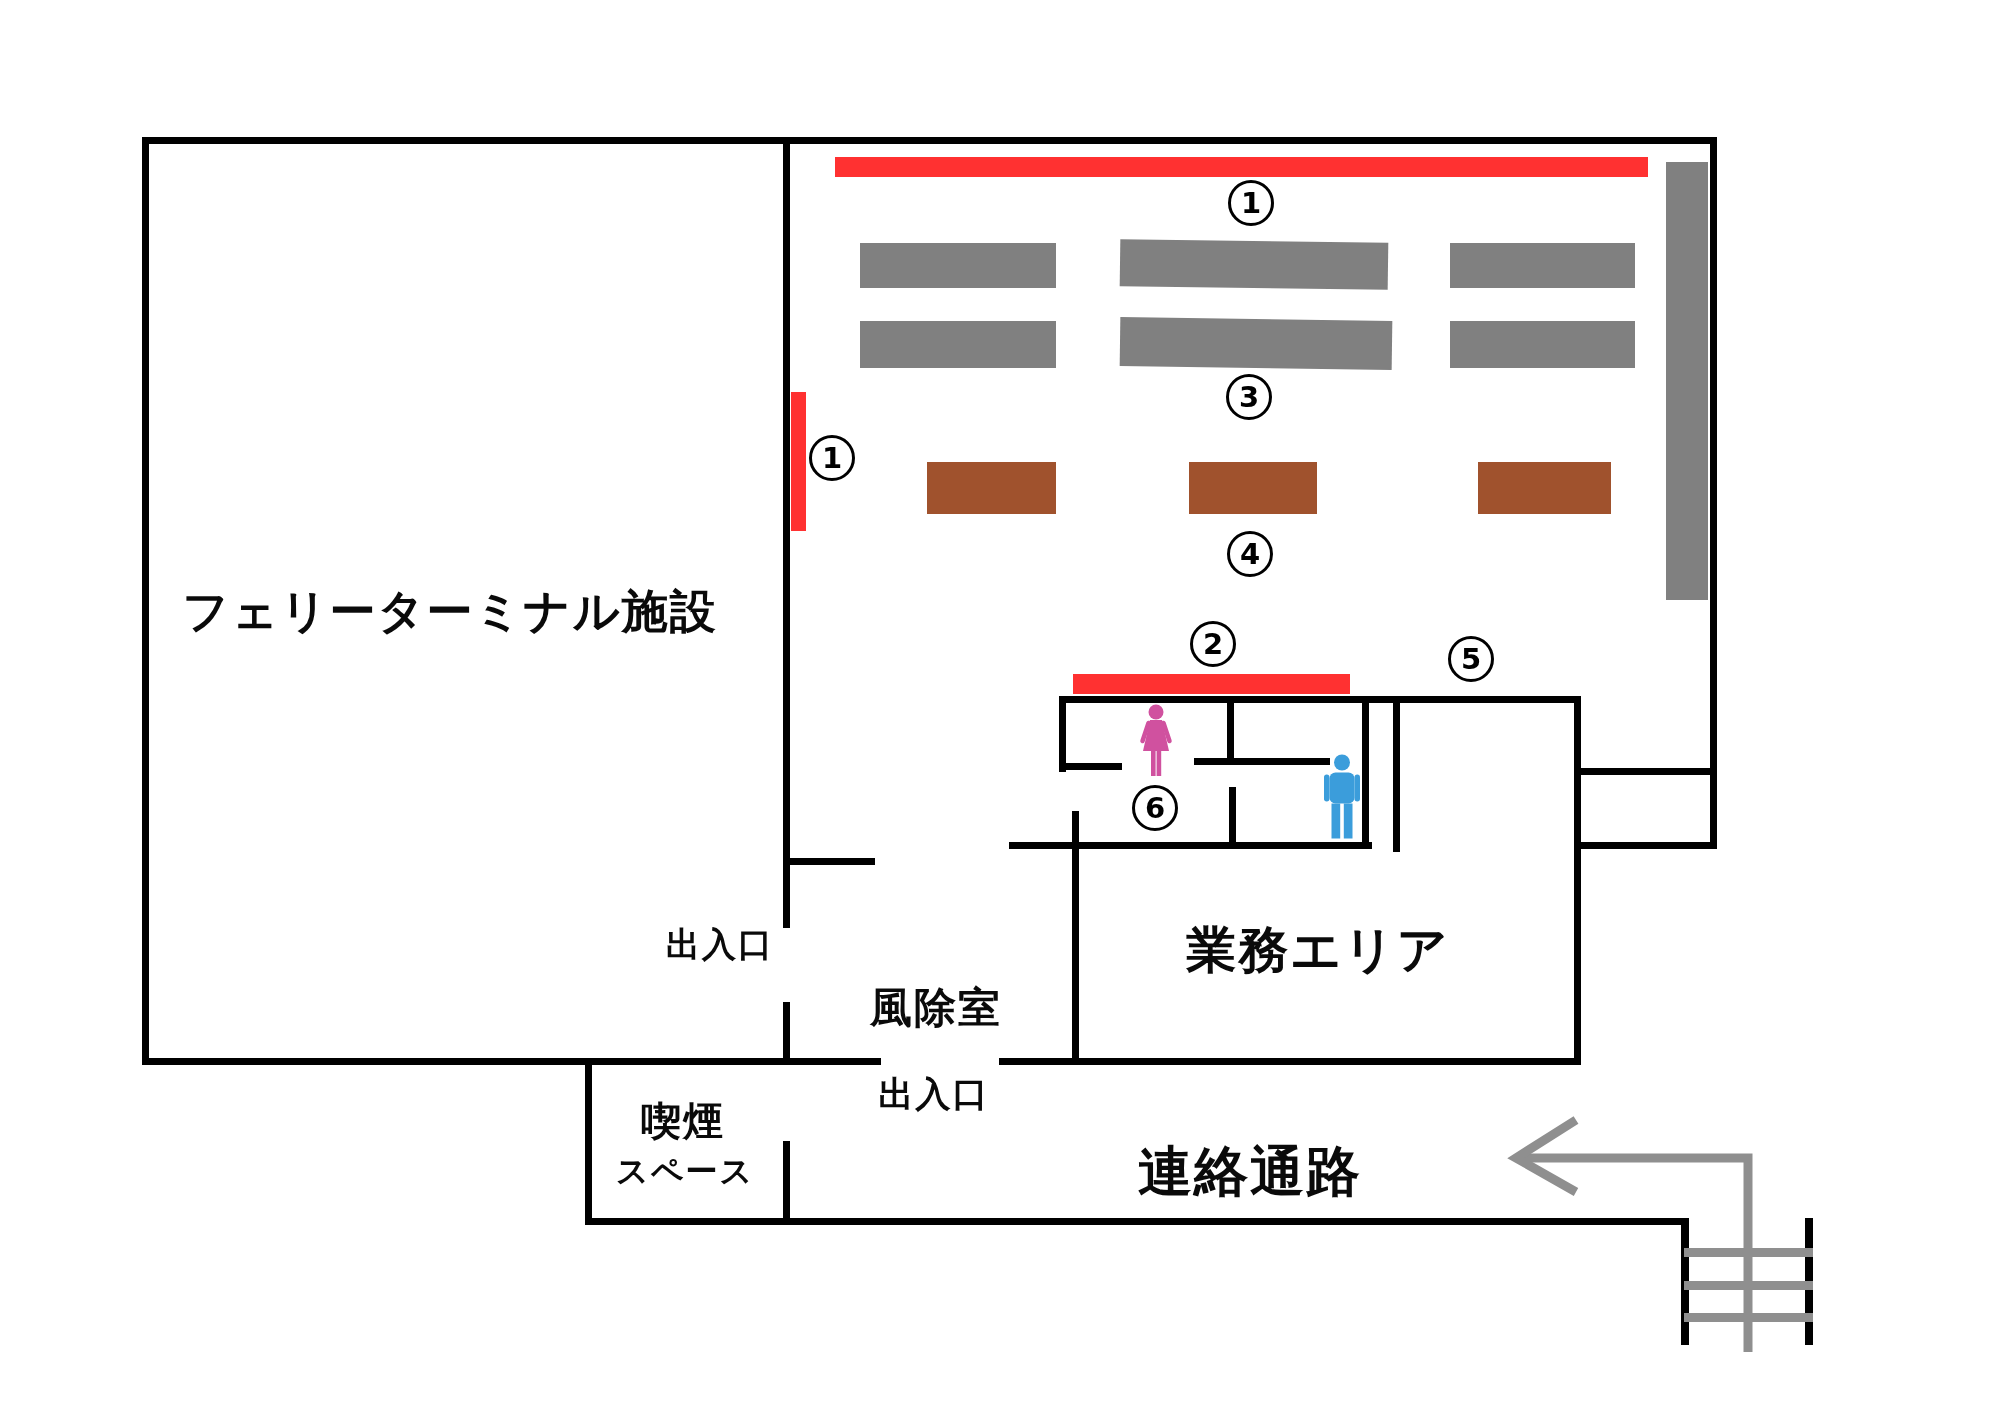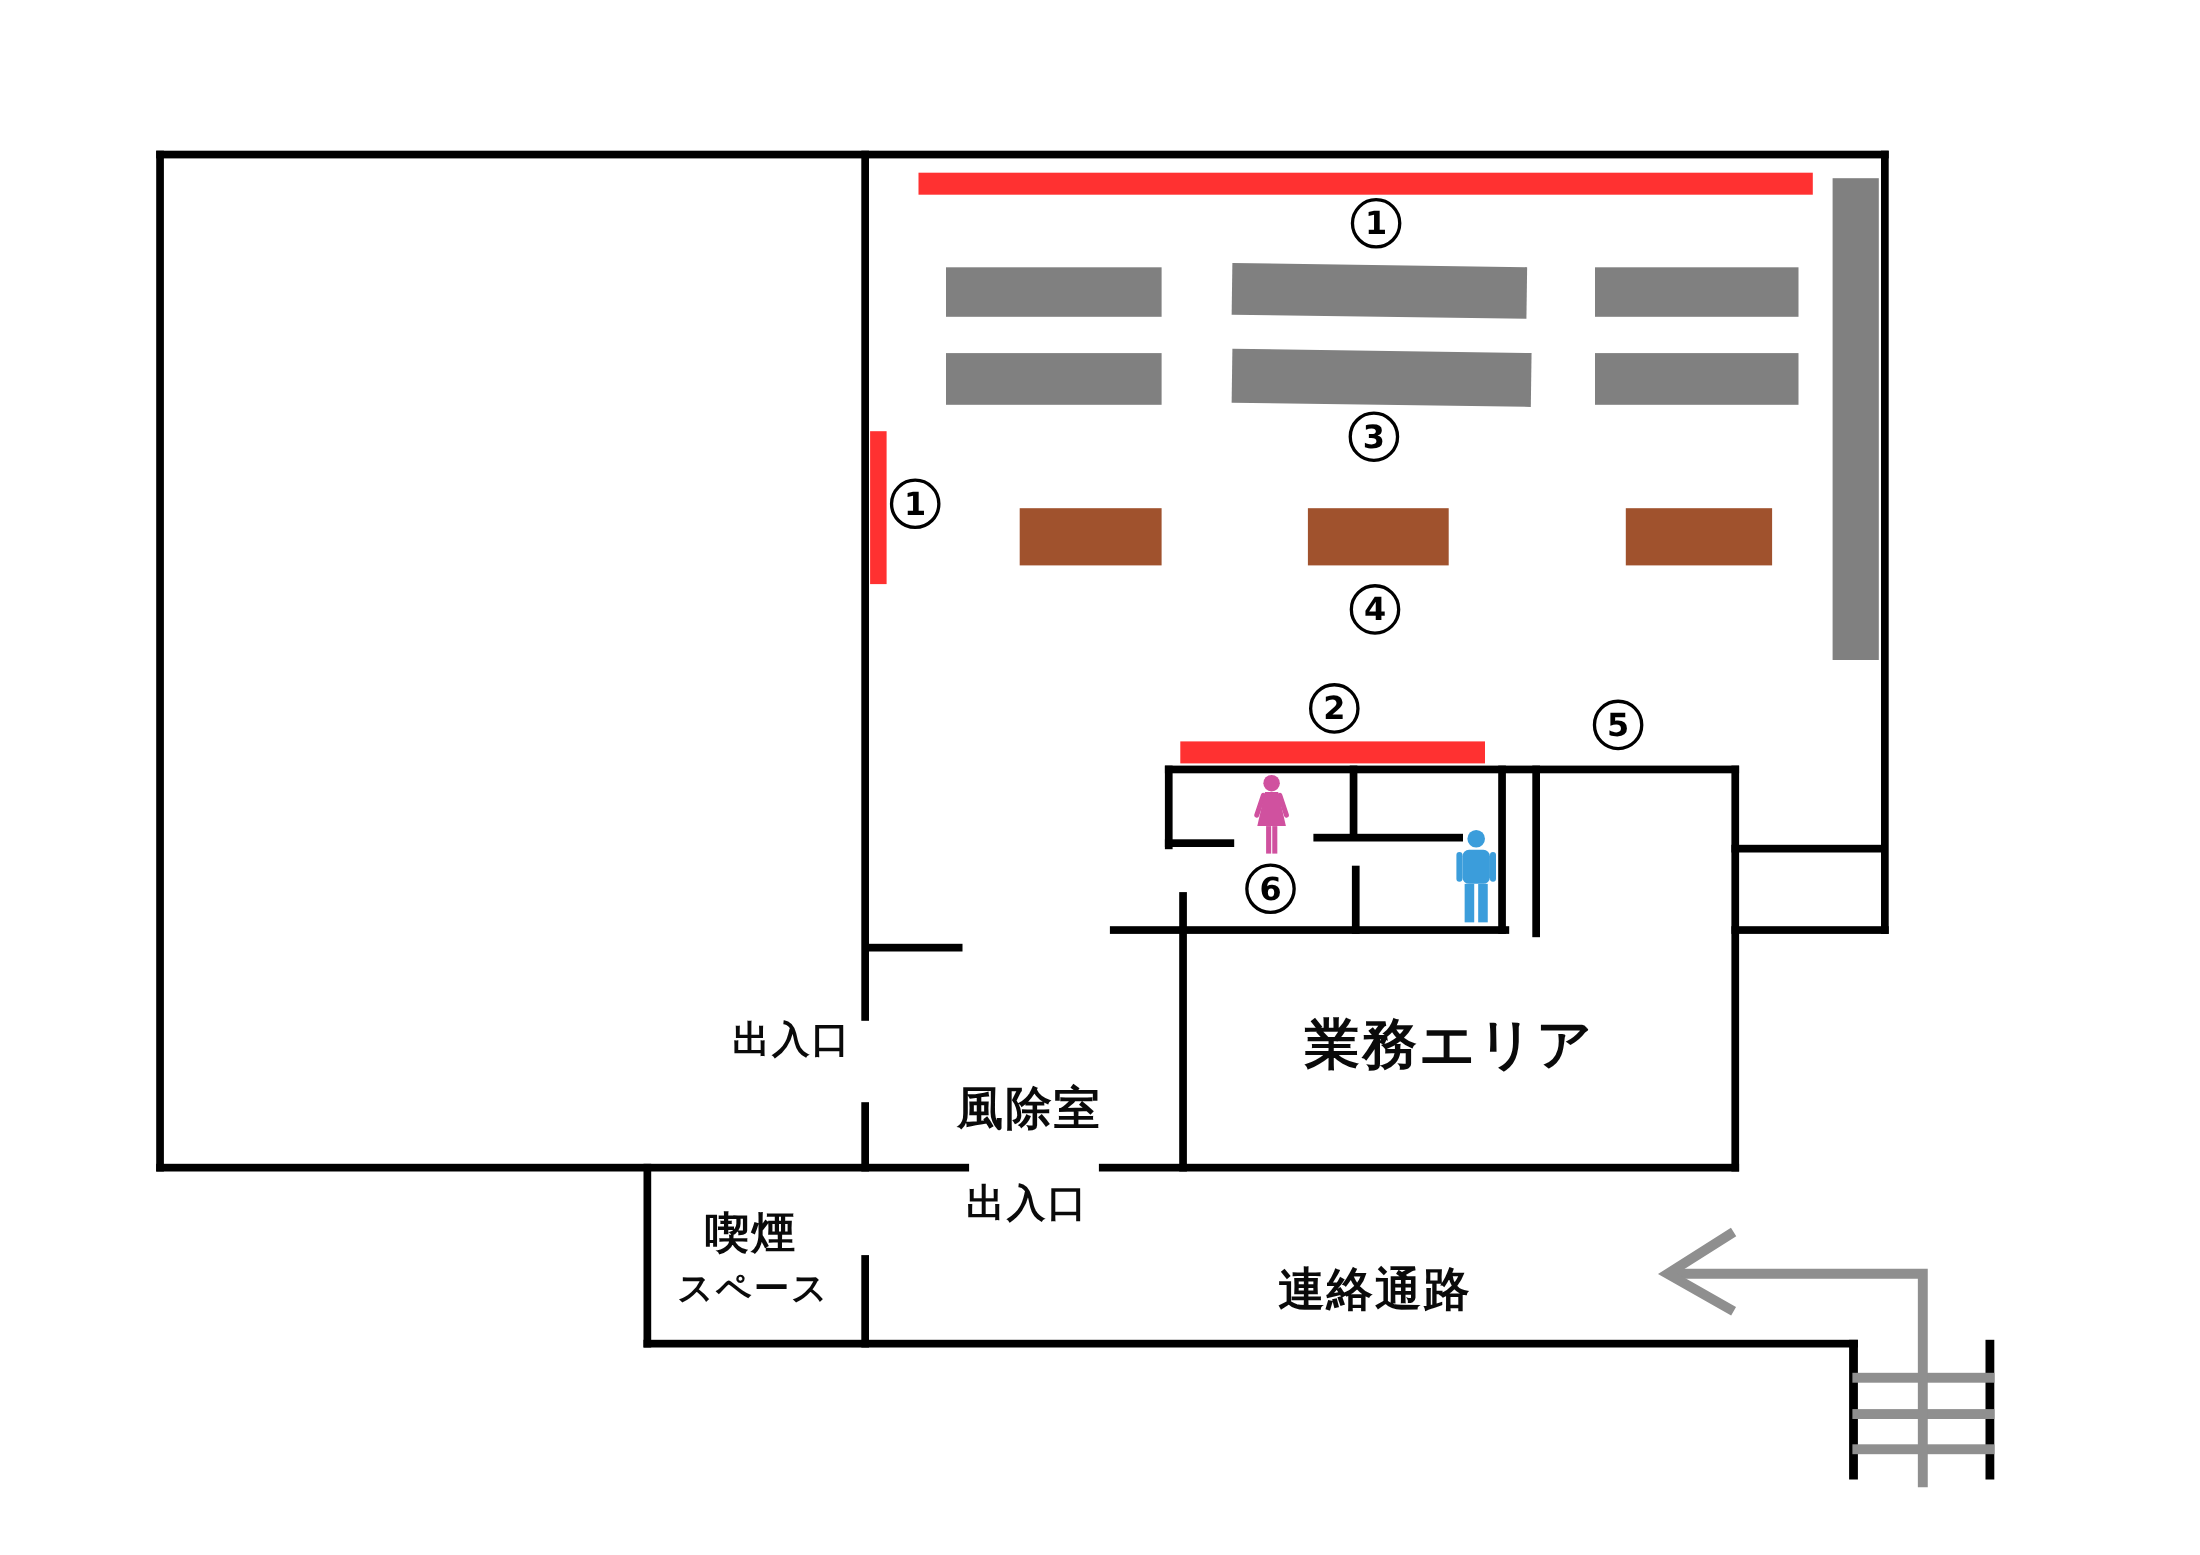--- a/index.html
+++ b/index.html
@@ -109,21 +109,22 @@
   <div class="marker" style="left:1227px;top:531px">
       <span>4</span>
     </div>
   <div class="marker" style="left:1448px;top:636px">
       <span>5</span>
     </div>
   <div class="marker" style="left:1132px;top:785px">
       <span>6</span>
     </div>
 
+  <div class="lbl" style="left:450px;top:612px;font-size:46px">フェリーターミナル施設</div>
   <div class="lbl" style="left:1318px;top:950px;font-size:50px">業務エリア</div>
   <div class="lbl" style="left:936px;top:1008px;font-size:42px">風除室</div>
   <div class="lbl" style="left:720px;top:945px;font-size:34px">出入口</div>
   <div class="lbl" style="left:934px;top:1094px;font-size:35px">出入口</div>
   <div class="lbl" style="left:683px;top:1121px;font-size:40px">喫煙</div>
   <div class="lbl" style="left:685px;top:1172px;font-size:32px">スペース</div>
-  <div class="lbl" style="left:1250px;top:1172px;font-size:42px">連絡通路</div>
+  <div class="lbl" style="left:1250px;top:1172px;font-size:54px">連絡通路</div>
 
 </div>
 
 </body></html>

